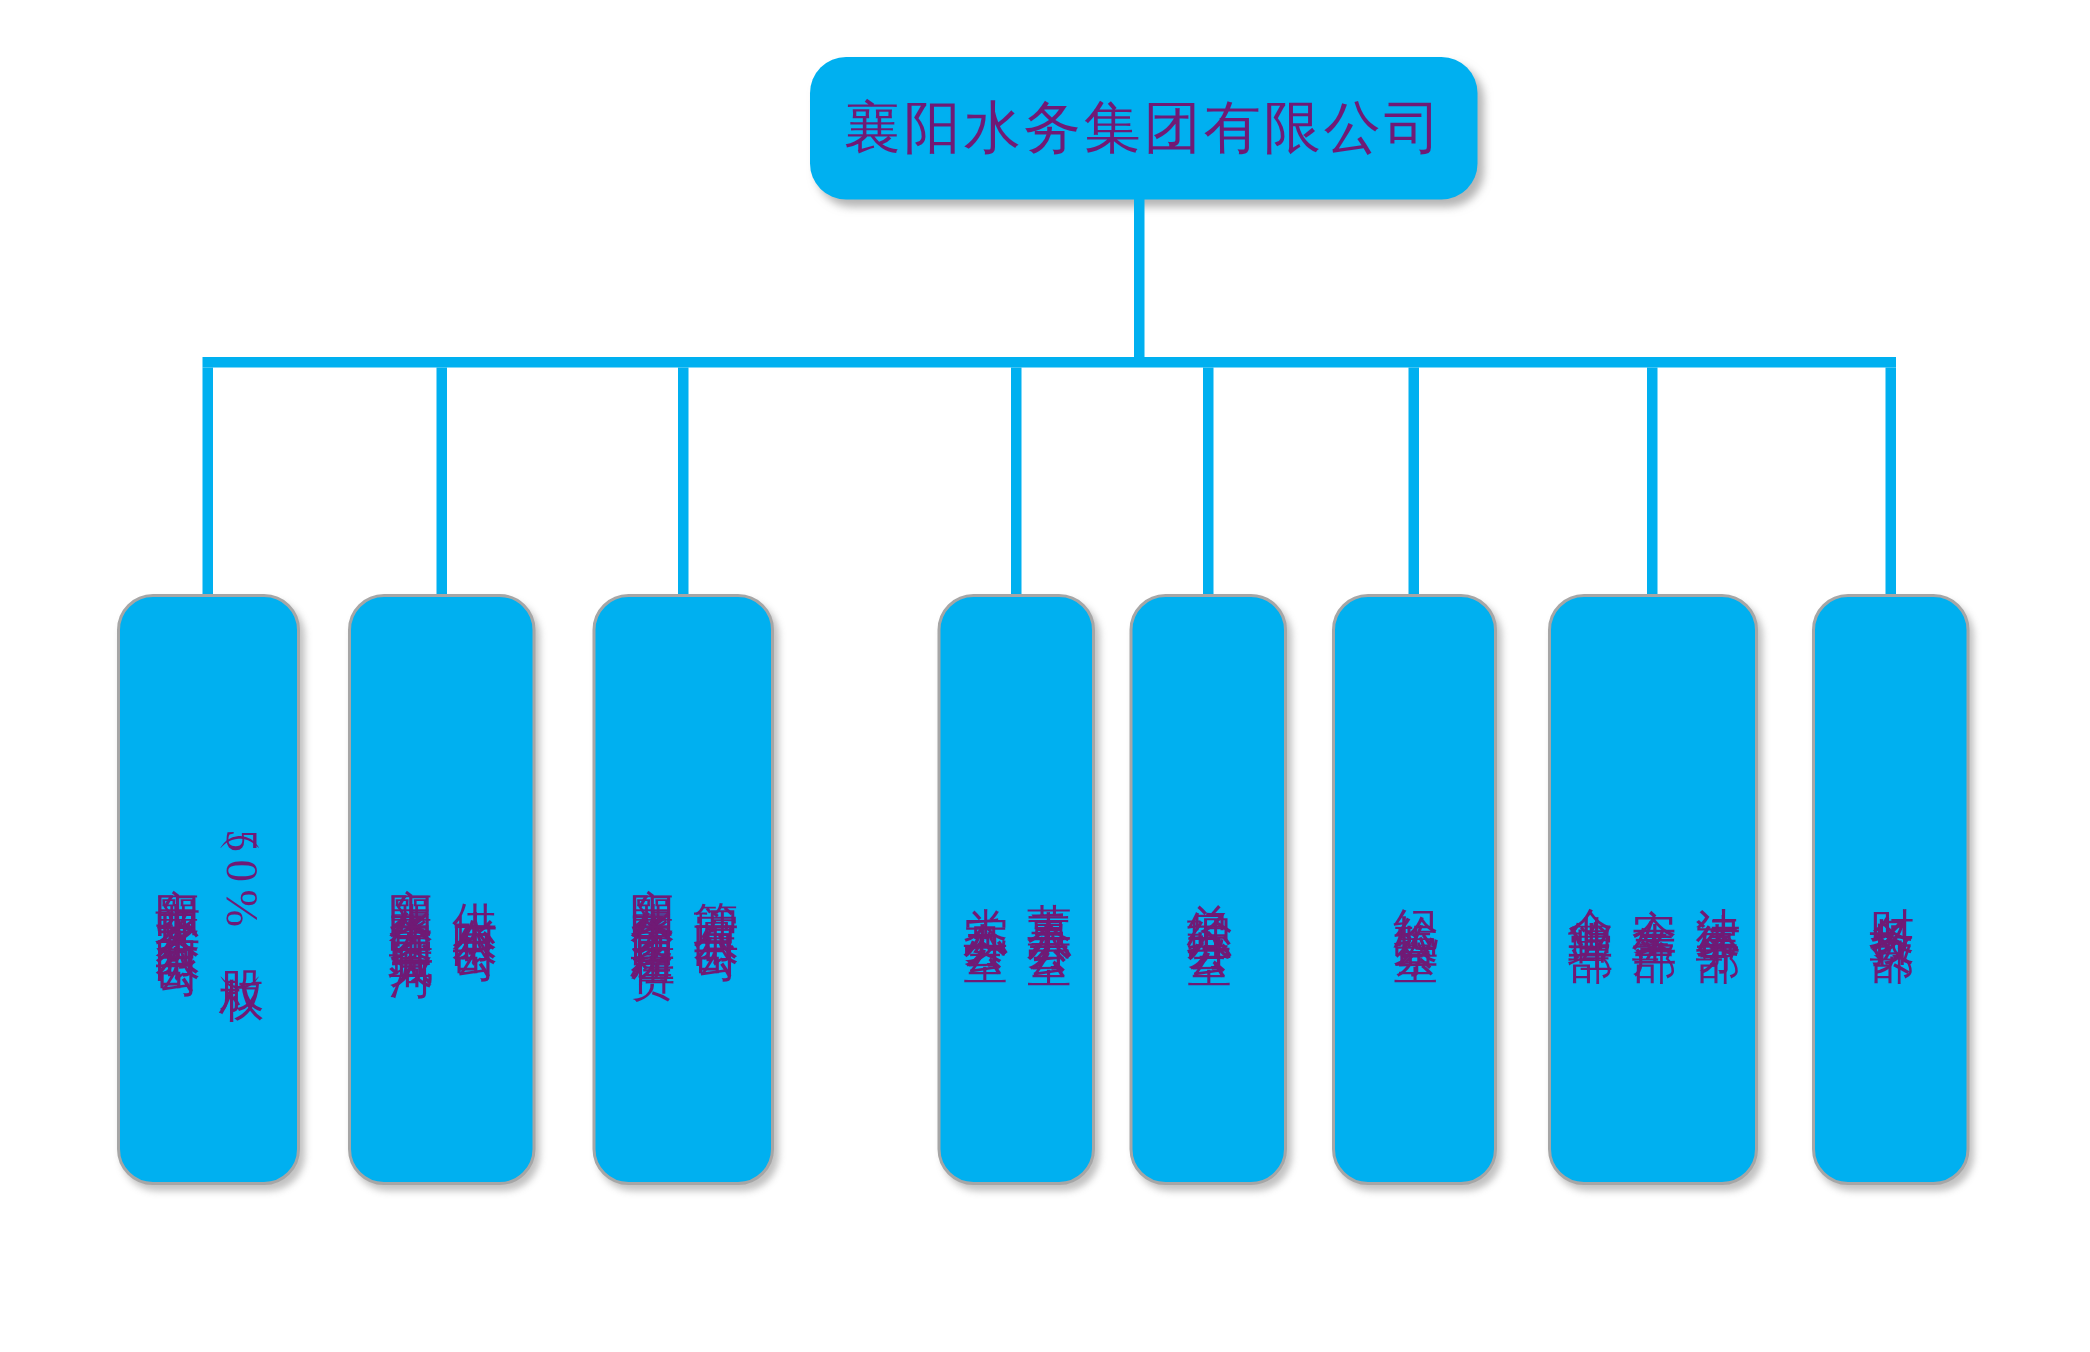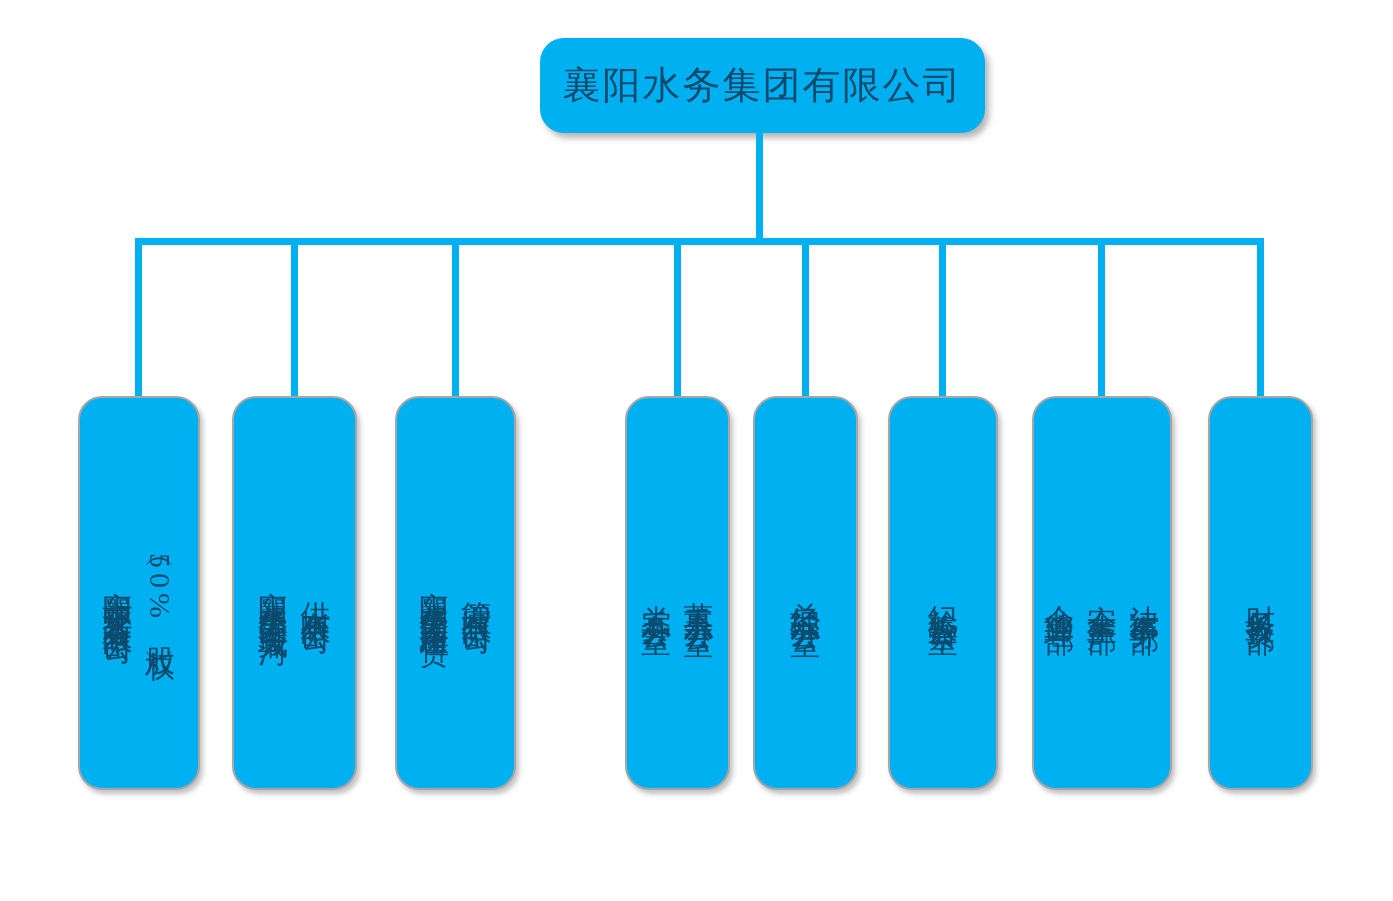--- a/index.html
+++ b/index.html
@@ -8,21 +8,21 @@
     width: 1393px;
     height: 901px;
     background: #ffffff;
     font-family: "Liberation Serif", serif;
     overflow: hidden;
   }
   .node {
     position: absolute;
     box-sizing: border-box;
     background: #00b0f0;
-    color: #0c4a6e;
+    color: #701a75;
     display: flex;
     align-items: center;
     justify-content: center;
     border-radius: 24px;
   }
   .node.root {
     left: 540px;
     top: 38px;
     width: 445px;
     height: 95px;

